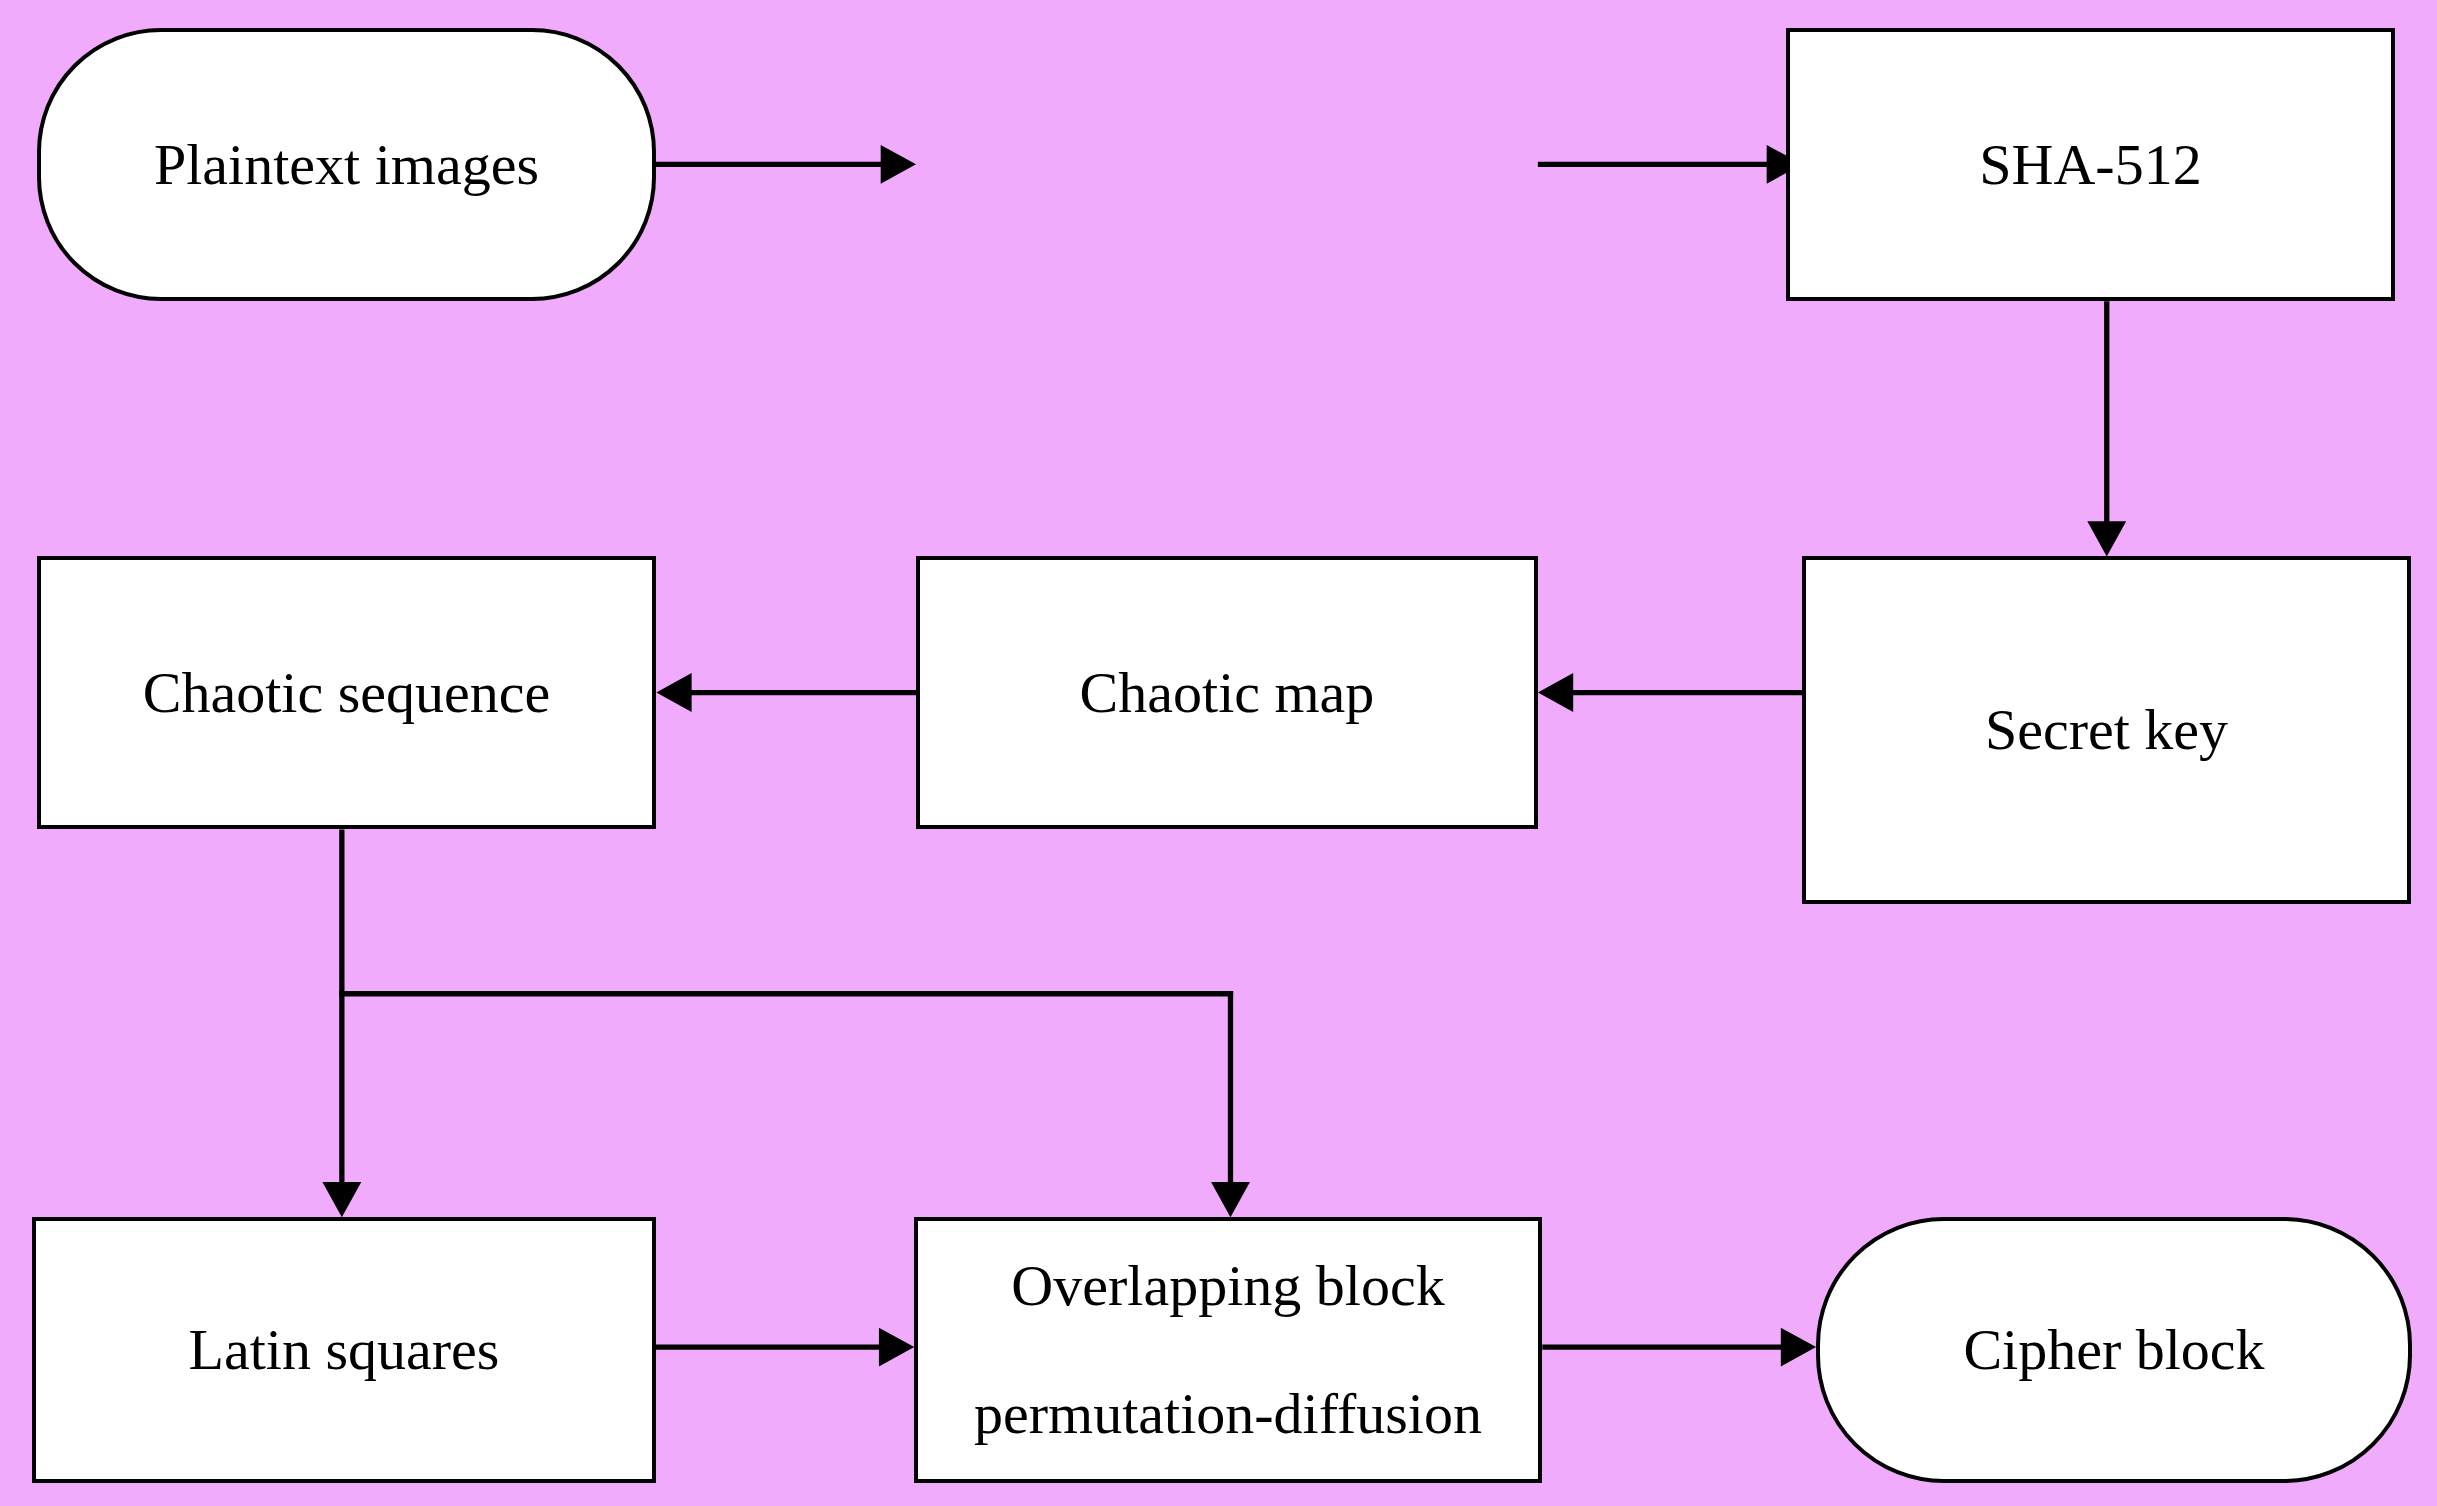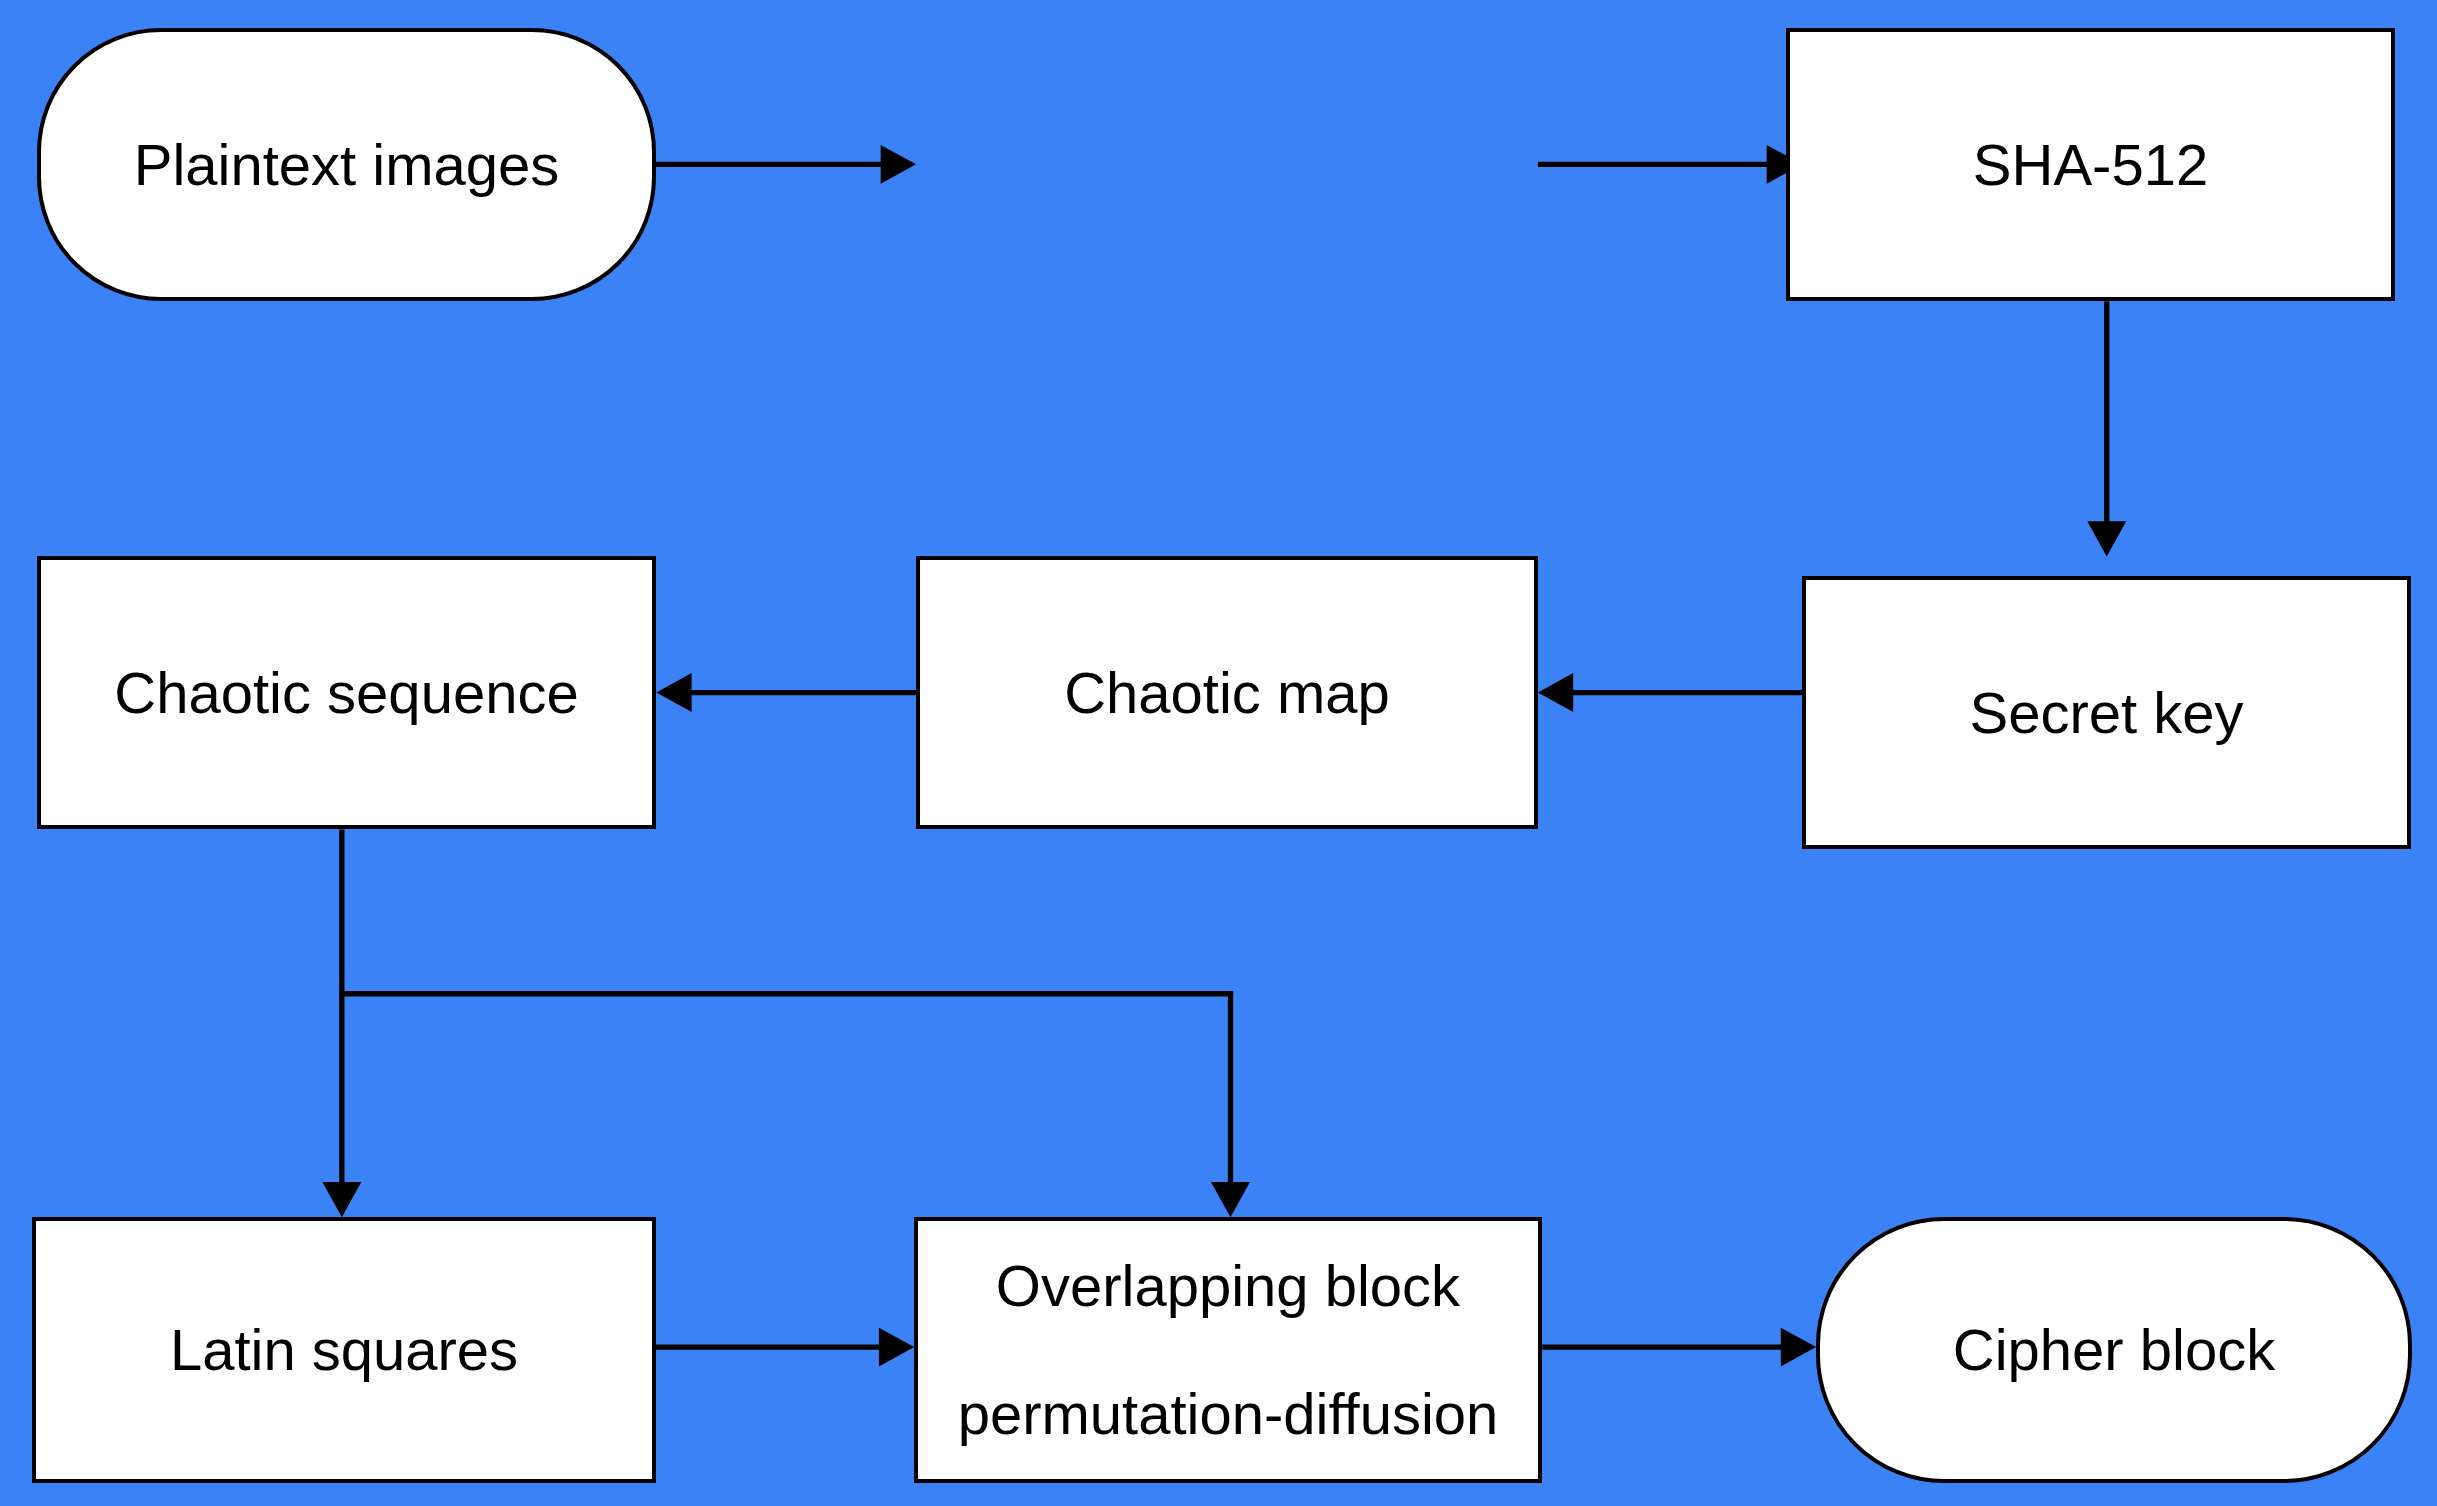--- a/index.html
+++ b/index.html
@@ -4,22 +4,22 @@
 <style>
   html, body {
     margin: 0;
     padding: 0;
     background: #ffffff;
   }
   #canvas {
     position: relative;
     width: 2438px;
     height: 1507px;
-    background: #3b82f6;
-    font-family: Liberation Sans, sans-serif;
+    background: #f0abfc;
+    font-family: Liberation Serif, serif;
   }
   #edge-layer {
     position: absolute;
     left: 0;
     top: 0;
     width: 2438px;
     height: 1507px;
   }
   #edge-layer line {
     stroke: #000000;
@@ -45,21 +45,21 @@
     white-space: nowrap;
   }
   .terminator { border-radius: 128px; }
 
   #n-plaintext { left: 37px;   top: 28px;   width: 619px; height: 273px; border-radius: 124px; }
   #n-1darray   { left: 916px; top: 28px;   width: 622px; height: 273px; }
   #n-sha512    { left: 1786px; top: 28px;   width: 609px; height: 273px; }
 
   #n-chseq     { left: 37px;   top: 556px;  width: 619px; height: 273px; }
   #n-chmap     { left: 916px; top: 556px;  width: 622px; height: 273px; }
-  #n-secret    { left: 1802px; top: 576px;  width: 609px; height: 273px; }
+  #n-secret    { left: 1802px; top: 556px;  width: 609px; height: 348px; }
 
   #n-latin     { left: 32px;   top: 1217px; width: 624px; height: 266px; align-items: center; }
   #n-overlap   { left: 914px; top: 1217px; width: 628px; height: 266px; }
   #n-cipher    { left: 1816px; top: 1217px; width: 596px; height: 266px; }
 
   #n-overlap .label-line { display: block; line-height: 2.2; }
 </style>
 </head>
 <body>
 

